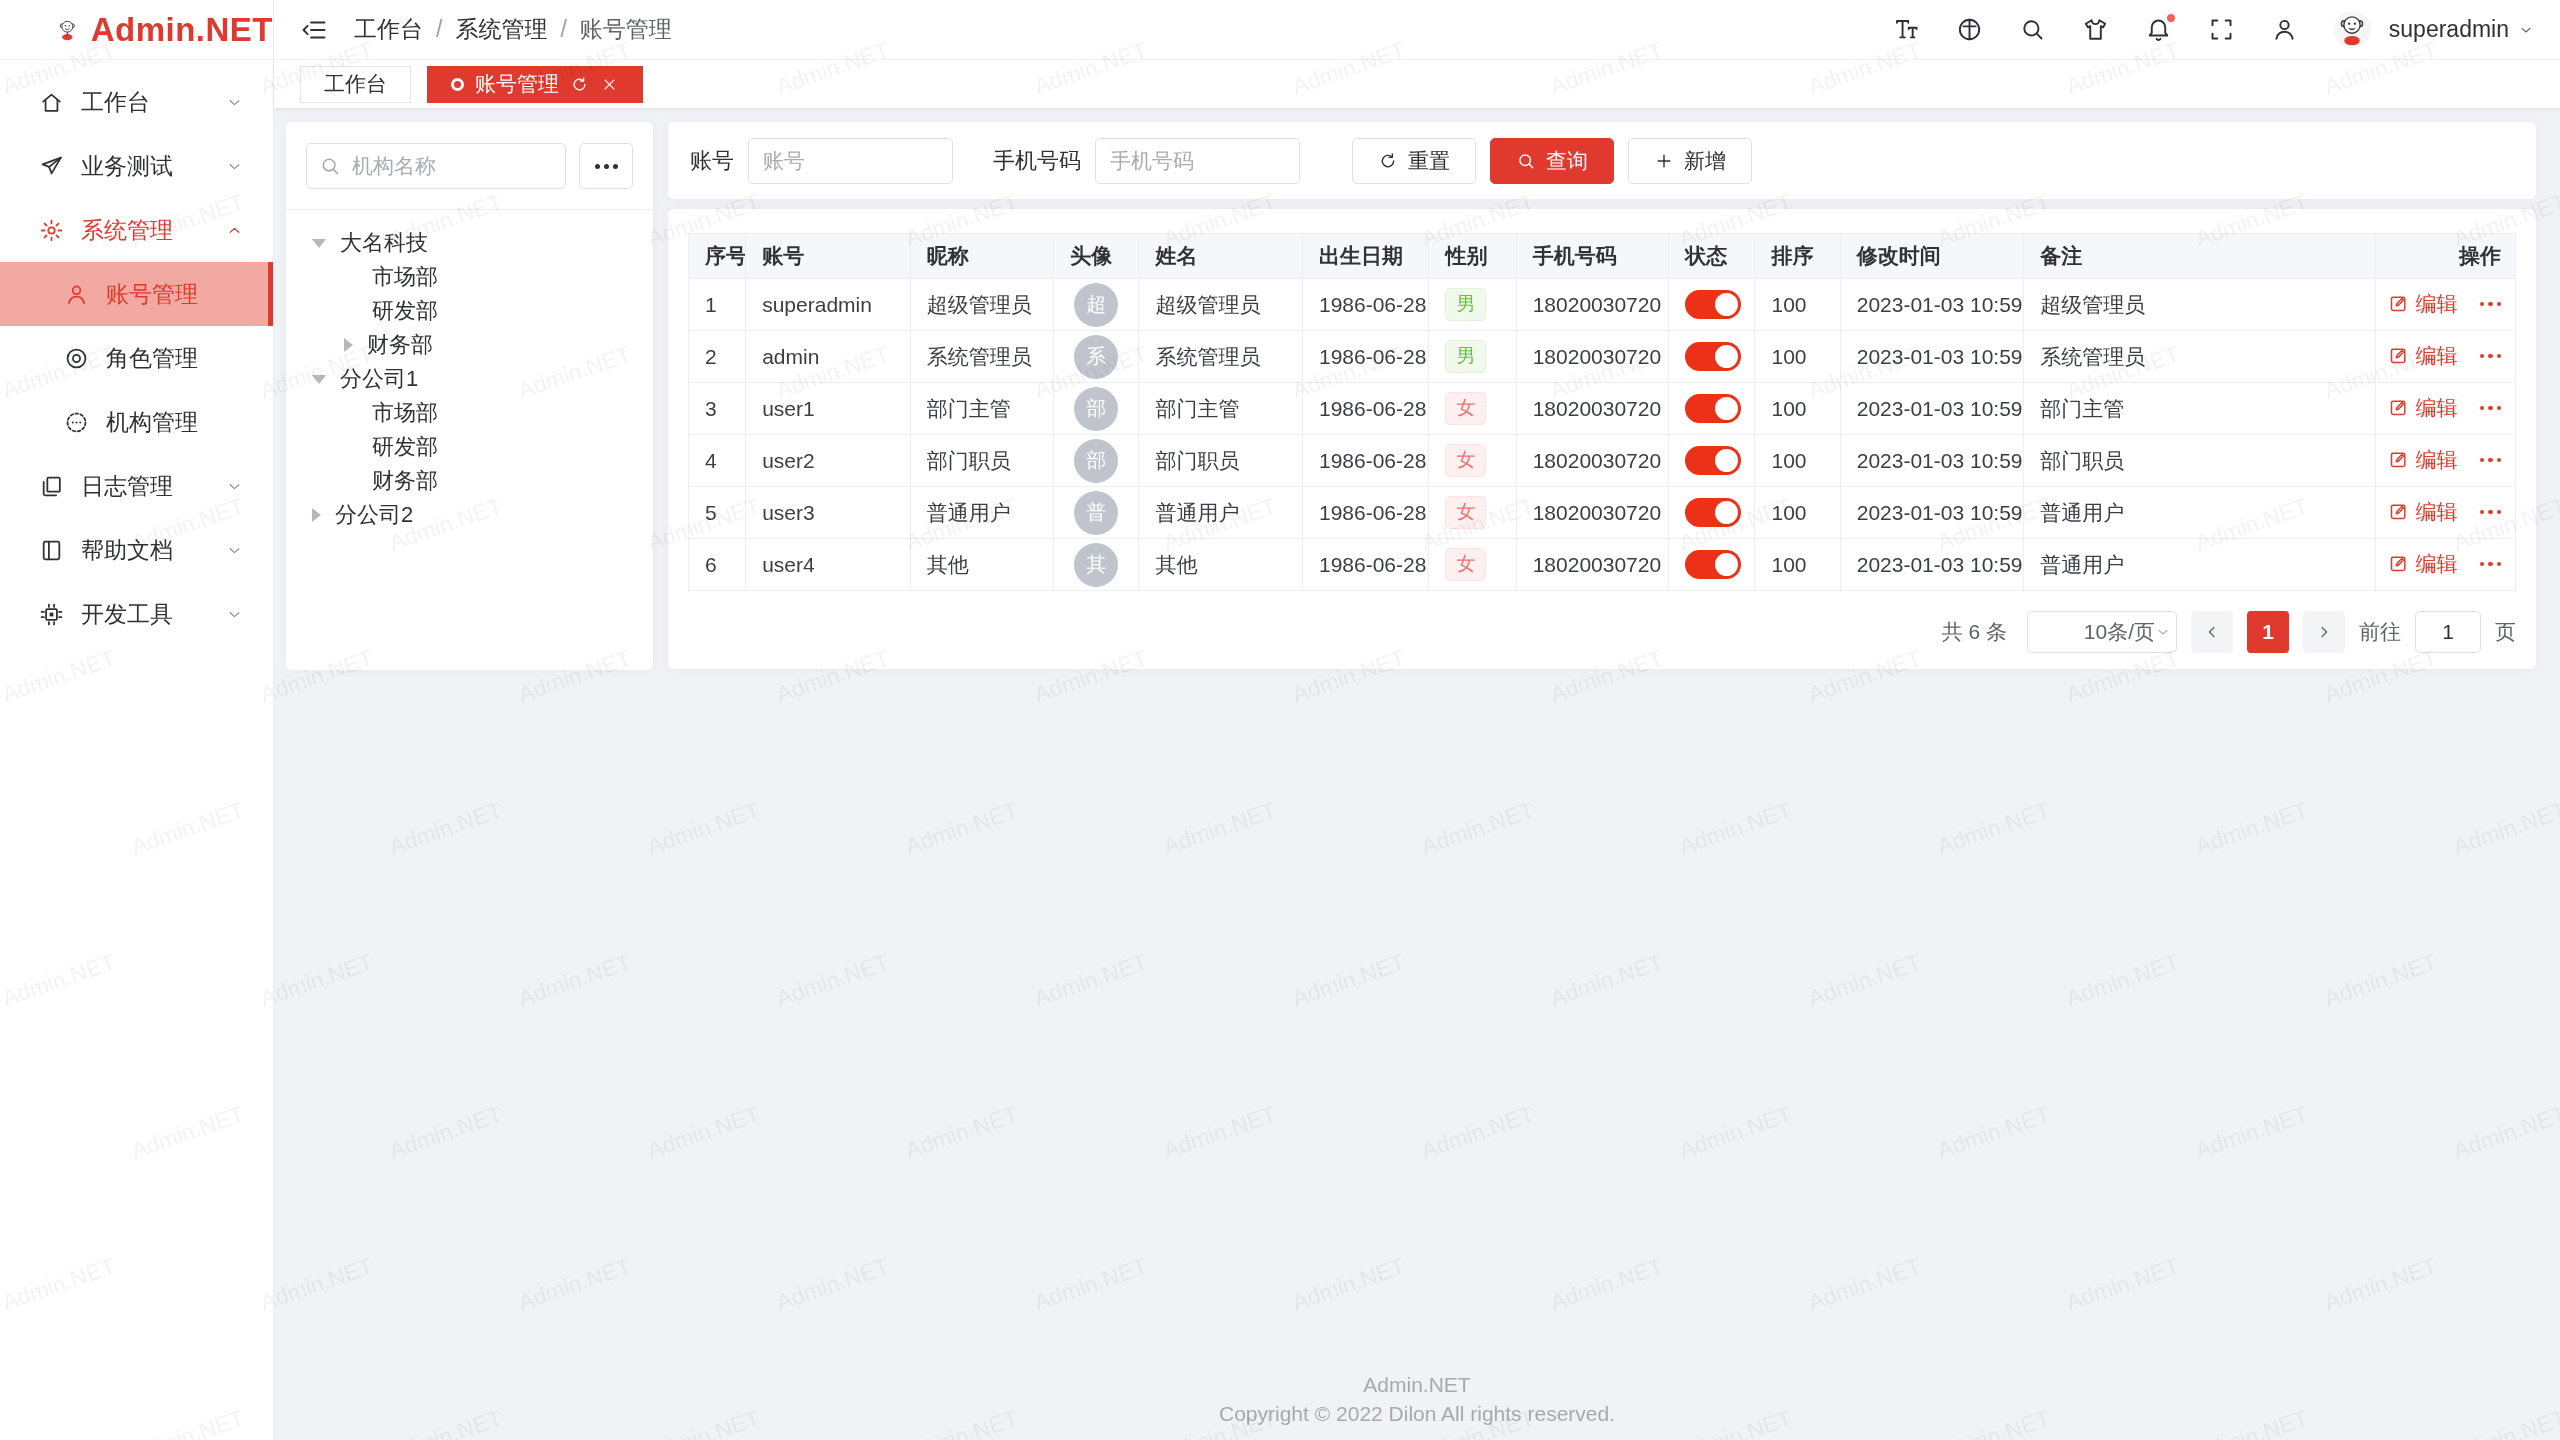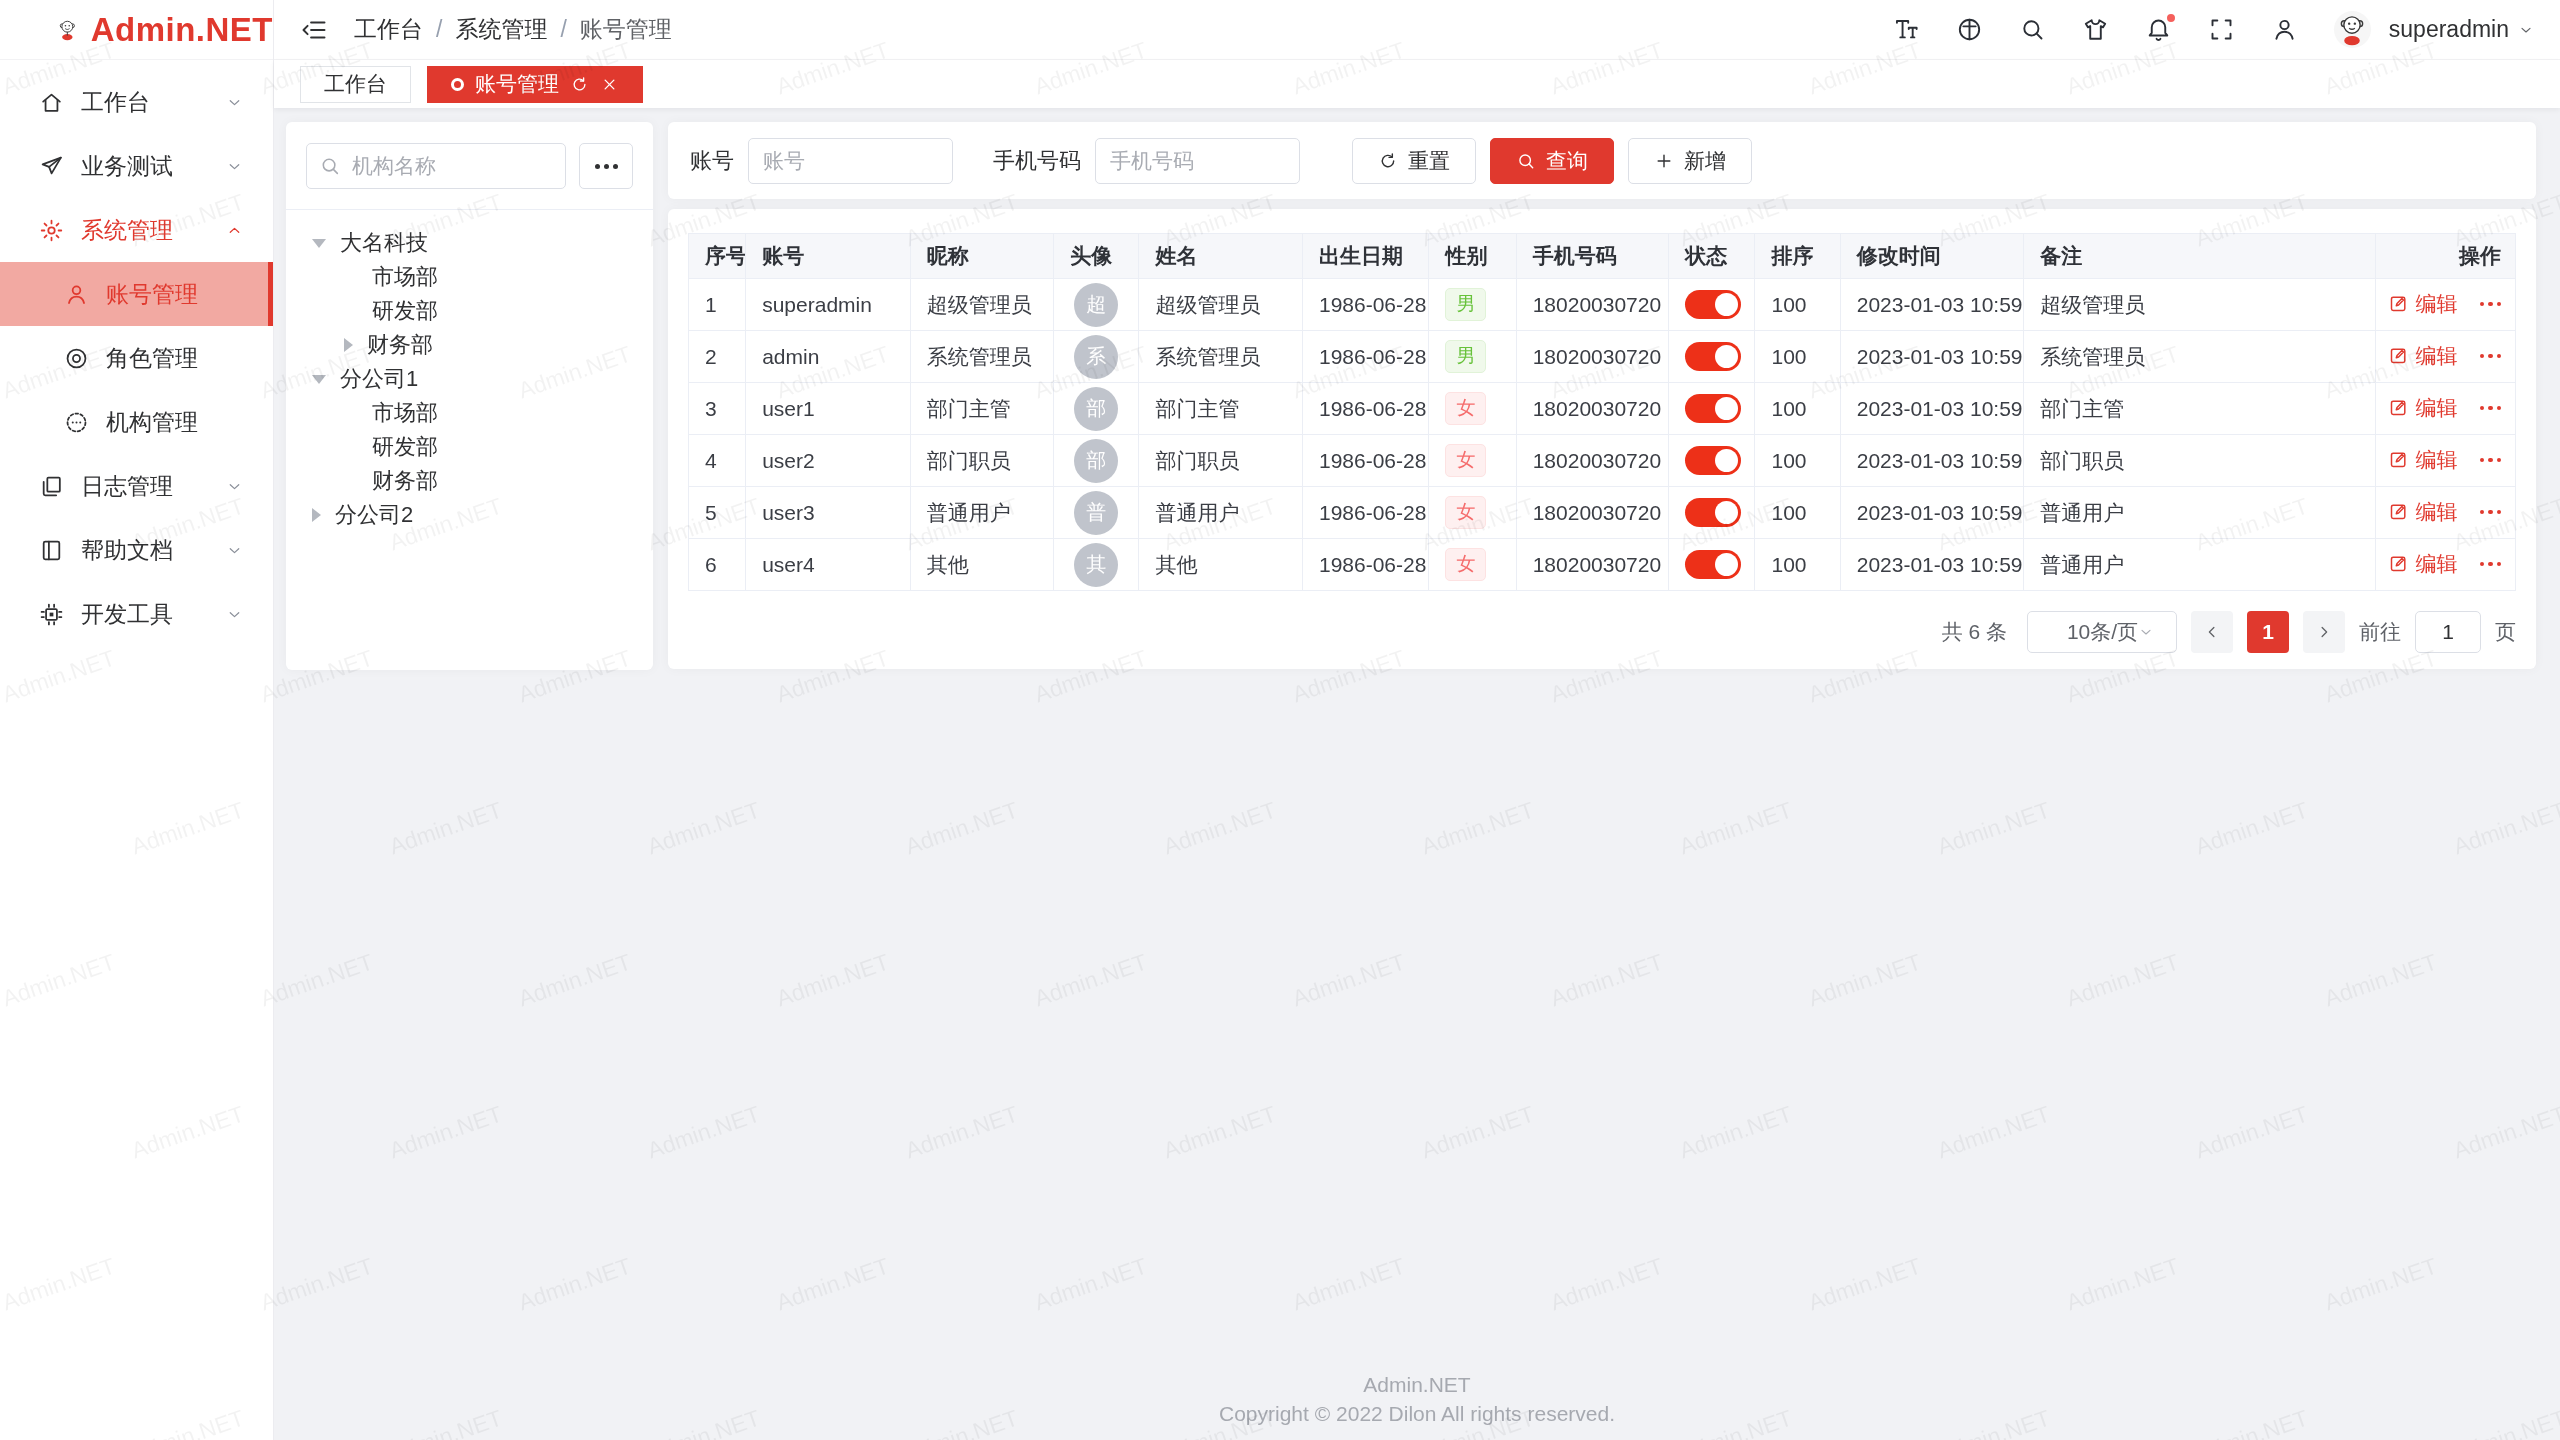--- a/index.html
+++ b/index.html
@@ -95,21 +95,21 @@
   .switch::after { content:""; position:absolute; top:3px; right:3px; width:23px; height:23px; border-radius:50%; background:#fff; }
   .act-cell { display:inline-flex; align-items:center; gap:22px; color:#E0392E; }
   .edit-link { display:inline-flex; align-items:center; gap:7px; cursor:pointer; font-size:21px; color:#E0392E; }
   .edit-link .b-ico { width:21px; height:21px; }
   .more-ops { display:inline-flex; gap:4px; cursor:pointer; }
   .more-ops .dot3 { background:#E0392E; width:4.5px; height:4.5px; }
 
   
   .pager { display:flex; align-items:center; justify-content:flex-end; gap:14px; margin-top:20px; font-size:21px; color:#5f6268; }
   .pg-total { margin-right:6px; }
-  .pg-select { width:150px; height:42px; border:1px solid #dcdfe6; border-radius:5px; display:flex; align-items:center; justify-content:center; padding:0 5px 0 22px; cursor:pointer; background:#fff; }
+  .pg-select { width:150px; height:42px; border:1px solid #dcdfe6; border-radius:5px; display:flex; align-items:center; justify-content:flex-end; padding:0 5px 0 22px; cursor:pointer; background:#fff; }
   .pg-select .chev-sm { color:#a8abb2; }
   .pg-btn { width:42px; height:42px; border-radius:4px; background:#f3f4f6; display:flex; align-items:center; justify-content:center; color:#aeb2ba; cursor:pointer; }
   .pg-btn .chev-sm { width:18px; height:18px; }
   .pg-page { width:42px; height:42px; border-radius:4px; background:#E0392E; color:#fff; display:flex; align-items:center; justify-content:center; font-weight:bold; cursor:pointer; }
   .pg-goto { width:66px; height:42px; border:1px solid #dcdfe6; border-radius:5px; text-align:center; font-size:21px; outline:none; font-family:inherit; color:#303133; }
 
   
   .footer { position:absolute; left:0; right:0; bottom:12px; text-align:center; color:#a6a9b0; font-size:21px; line-height:29px; }
 
   

